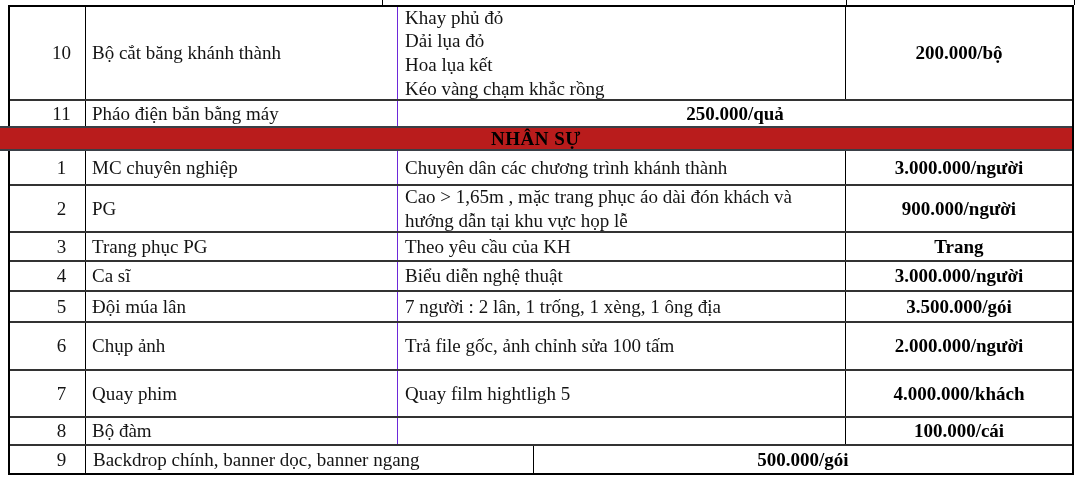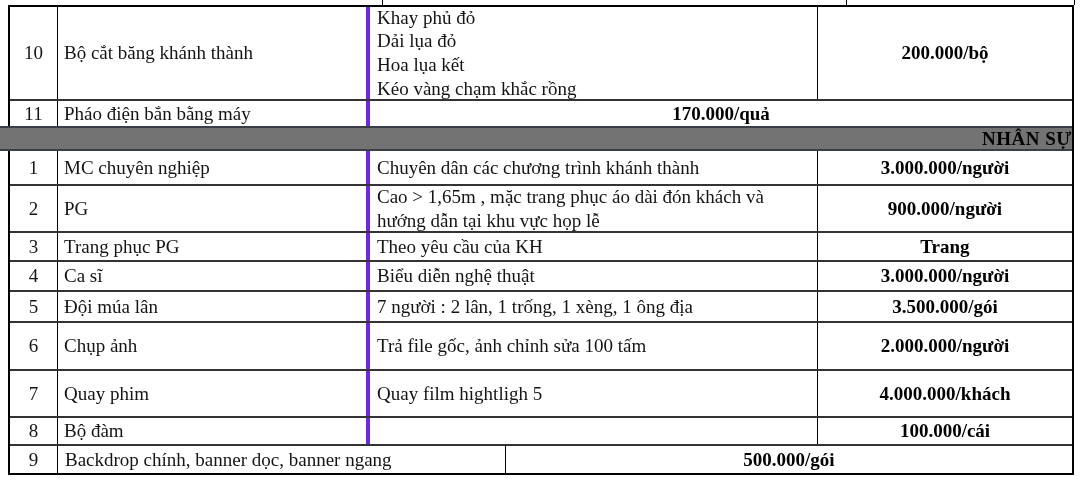--- a/index.html
+++ b/index.html
@@ -7,22 +7,22 @@
     position:relative;width:1085px;height:487px;background:#ffffff;overflow:hidden;
     font-family:"Liberation Serif","DejaVu Serif",serif;color:#141414;
   }
   .table{
     position:absolute;left:8px;top:5px;width:1066px;
     border:2px solid #000;box-sizing:border-box;background:#fff;
   }
   .row{display:flex;align-items:stretch;box-sizing:border-box;border-top:2px solid #333;}
   .row:first-child{border-top:0;}
   .cell{box-sizing:border-box;display:flex;align-items:center;font-size:19px;line-height:1.24;}
-  .cell.num{width:48px;justify-content:center;border-right:1px solid #000;}
-  .cell.name{width:312px;padding:1px 4px 1px 6px;border-right:4px solid #6d28d9;}
+  .cell.num{width:48px;justify-content:center;border-right:1px solid #000;margin-left:28px;}
+  .cell.name{width:312px;padding:1px 4px 1px 6px;border-right:1px solid #6d28d9;}
   .cell.desc{width:448px;padding:1px 4px 1px 7px;border-right:1px solid #000;white-space:pre-line;}
   .cell.price{flex:1;justify-content:center;text-align:center;font-weight:700;color:#000;}
   .row.section{
     margin-left:-10px;width:calc(100% + 10px);
     justify-content:center;align-items:center;
     border-top:2px solid #3a3f46;border-bottom:2px solid #3a3f46;
   }
   .row.section + .row{border-top:0;}
   .section-label{font-weight:700;font-size:19px;letter-spacing:.5px;color:#000;}
   
@@ -49,24 +49,24 @@
       <div class="cell desc">Khay phủ đỏ
 Dải lụa đỏ
 Hoa lụa kết
 Kéo vàng chạm khắc rồng</div>
       <div class="cell price">200.000/bộ</div>
     </div>
 
     <div class="row h27">
       <div class="cell num">11</div>
       <div class="cell name">Pháo điện bắn bằng máy</div>
-      <div class="cell price">170.000/quả</div>
+      <div class="cell price">250.000/quả</div>
     </div>
 
-    <div class="row section h25" style="background: #737373; justify-content: flex-end;">
+    <div class="row section h25" style="background: #b91c1c;">
       <div class="section-label">NHÂN SỰ</div>
     </div>
 
     <div class="row h33">
       <div class="cell num">1</div>
       <div class="cell name">MC chuyên nghiệp</div>
       <div class="cell desc">Chuyên dân các chương trình khánh thành</div>
       <div class="cell price">3.000.000/người</div>
     </div>
 

